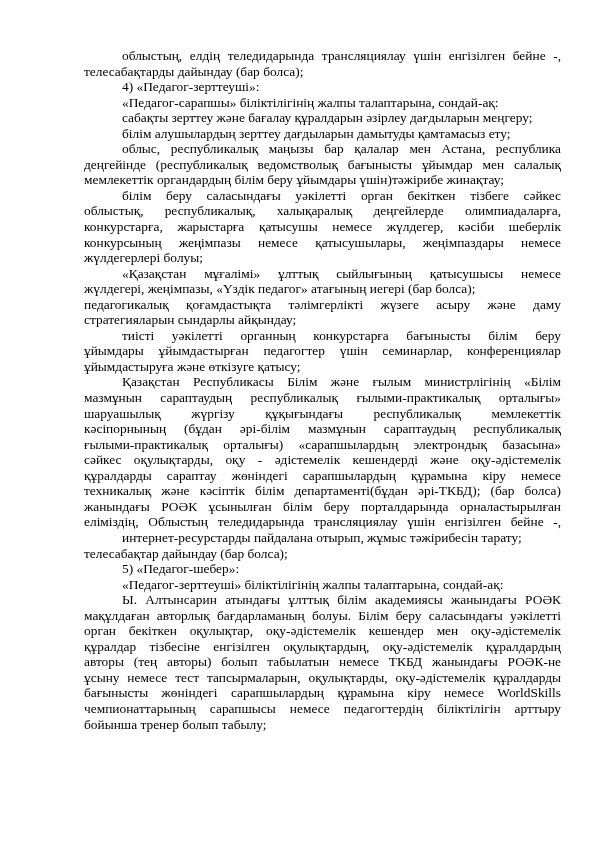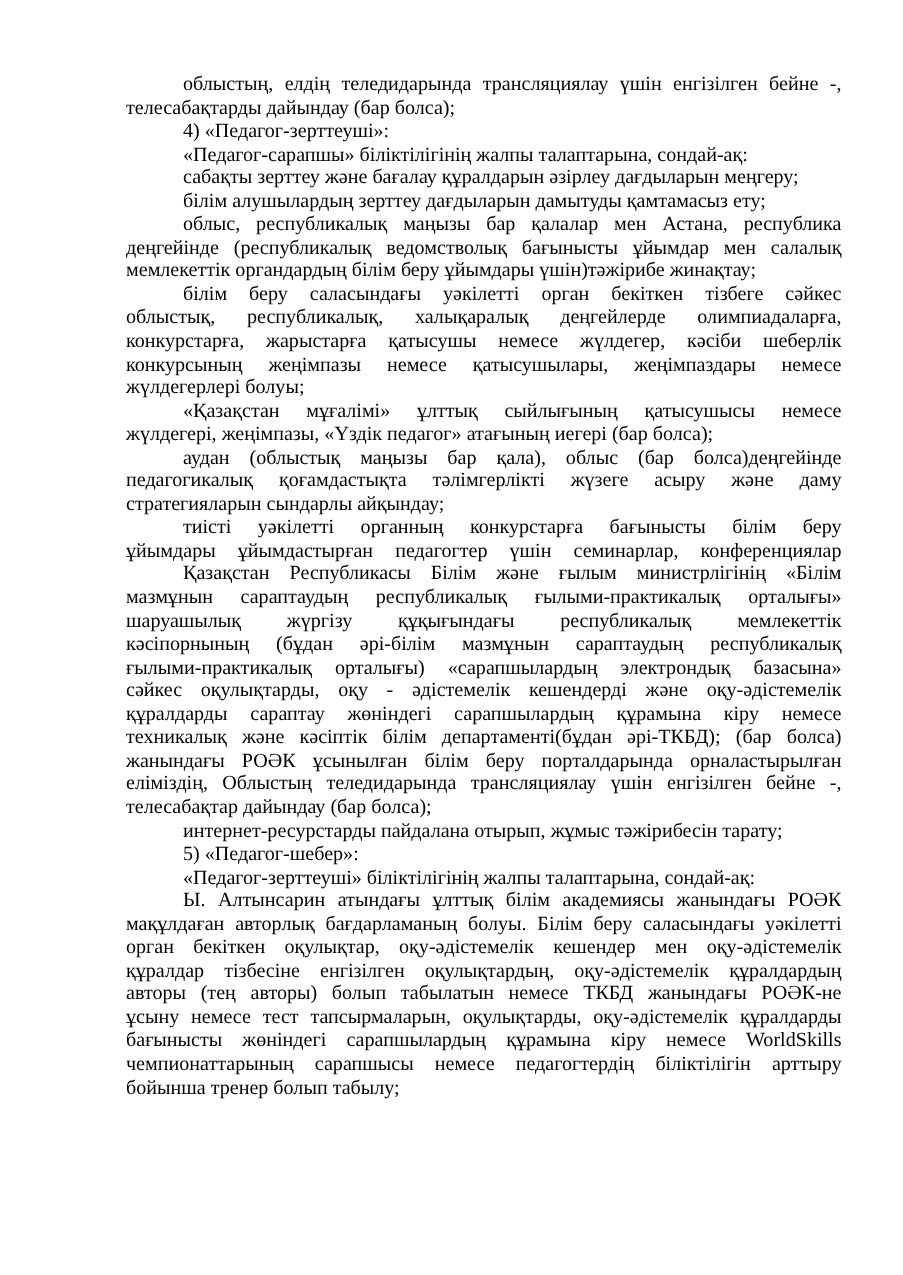--- a/index.html
+++ b/index.html
@@ -26,37 +26,37 @@
     <span class="ln ind j">облыс, республикалық маңызы бар қалалар мен Астана, республика</span>
     <span class="ln j">деңгейінде (республикалық ведомстволық бағынысты ұйымдар мен салалық</span>
     <span class="ln">мемлекеттік органдардың білім беру ұйымдары үшін)тәжірибе жинақтау;</span>
     <span class="ln ind j">білім беру саласындағы уәкілетті орган бекіткен тізбеге сәйкес</span>
     <span class="ln j">облыстық, республикалық, халықаралық деңгейлерде олимпиадаларға,</span>
     <span class="ln j">конкурстарға, жарыстарға қатысушы немесе жүлдегер, кәсіби шеберлік</span>
     <span class="ln j">конкурсының жеңімпазы немесе қатысушылары, жеңімпаздары немесе</span>
     <span class="ln">жүлдегерлері болуы;</span>
     <span class="ln ind j">«Қазақстан мұғалімі» ұлттық сыйлығының қатысушысы немесе</span>
     <span class="ln">жүлдегері, жеңімпазы, «Үздік педагог» атағының иегері (бар болса);</span>
-    <span class="ln ind j">аудан (облыстық маңызы бар қала), облыс (бар болса)деңгейінде</span>
     <span class="ln j">педагогикалық қоғамдастықта тәлімгерлікті жүзеге асыру және даму</span>
     <span class="ln">стратегияларын сындарлы айқындау;</span>
     <span class="ln ind j">тиісті уәкілетті органның конкурстарға бағынысты білім беру</span>
     <span class="ln j">ұйымдары ұйымдастырған педагогтер үшін семинарлар, конференциялар</span>
+    <span class="ln">ұйымдастыруға және өткізуге қатысу;</span>
     <span class="ln ind j">Қазақстан Республикасы Білім және ғылым министрлігінің «Білім</span>
     <span class="ln j">мазмұнын сараптаудың республикалық ғылыми-практикалық орталығы»</span>
     <span class="ln j">шаруашылық жүргізу құқығындағы республикалық мемлекеттік</span>
     <span class="ln j">кәсіпорнының (бұдан әрі-білім мазмұнын сараптаудың республикалық</span>
     <span class="ln j">ғылыми-практикалық орталығы) «сарапшылардың электрондық базасына»</span>
     <span class="ln j">сәйкес оқулықтарды, оқу - әдістемелік кешендерді және оқу-әдістемелік</span>
     <span class="ln j">құралдарды сараптау жөніндегі сарапшылардың құрамына кіру немесе</span>
     <span class="ln j">техникалық және кәсіптік білім департаменті(бұдан әрі-ТКБД); (бар болса)</span>
     <span class="ln j">жанындағы РОӘК ұсынылған білім беру порталдарында орналастырылған</span>
     <span class="ln j">еліміздің, Облыстың теледидарында трансляциялау үшін енгізілген бейне -,</span>
+    <span class="ln ind">интернет-ресурстарды пайдалана отырып, жұмыс тәжірибесін тарату;</span>
     <span class="ln">телесабақтар дайындау (бар болса);</span>
-    <span class="ln ind">интернет-ресурстарды пайдалана отырып, жұмыс тәжірибесін тарату;</span>
     <span class="ln ind">5)  «Педагог-шебер»:</span>
     <span class="ln ind">«Педагог-зерттеуші» біліктілігінің жалпы талаптарына, сондай-ақ:</span>
     <span class="ln ind j">Ы. Алтынсарин атындағы ұлттық білім академиясы жанындағы РОӘК</span>
     <span class="ln j">мақұлдаған авторлық бағдарламаның болуы. Білім беру саласындағы уәкілетті</span>
     <span class="ln j">орган бекіткен оқулықтар, оқу-әдістемелік кешендер мен оқу-әдістемелік</span>
     <span class="ln j">құралдар тізбесіне енгізілген оқулықтардың, оқу-әдістемелік құралдардың</span>
     <span class="ln j">авторы (тең авторы) болып табылатын немесе ТКБД жанындағы РОӘК-не</span>
     <span class="ln j">ұсыну немесе тест тапсырмаларын, оқулықтарды, оқу-әдістемелік құралдарды</span>
     <span class="ln j">бағынысты жөніндегі сарапшылардың құрамына кіру немесе WorldSkills</span>
     <span class="ln j">чемпионаттарының сарапшысы немесе педагогтердің біліктілігін арттыру</span>

